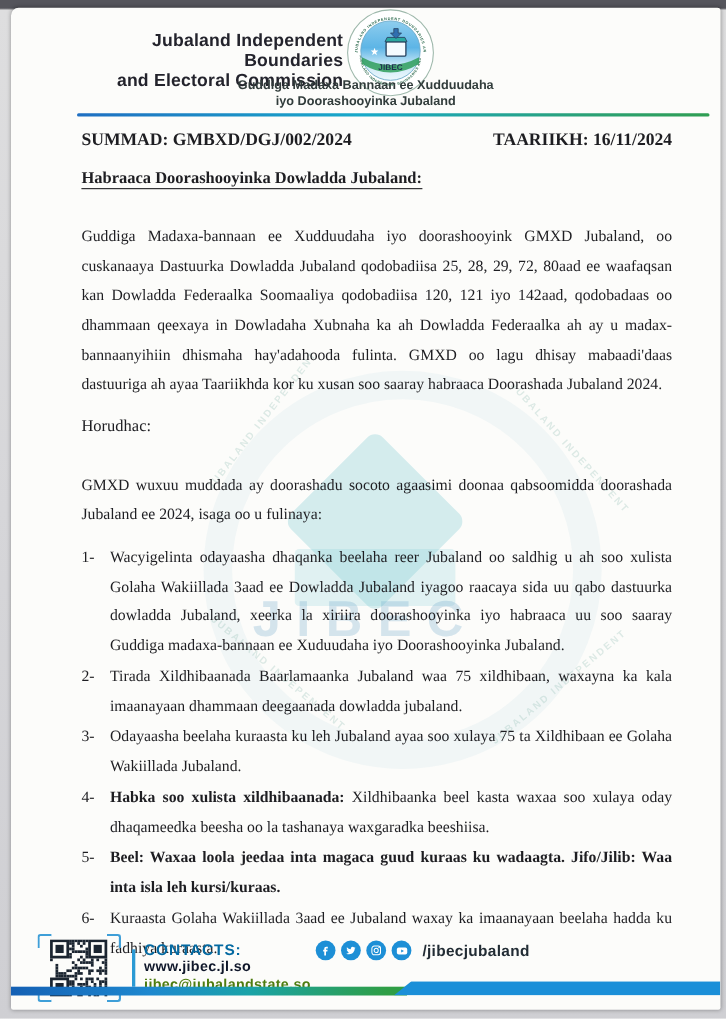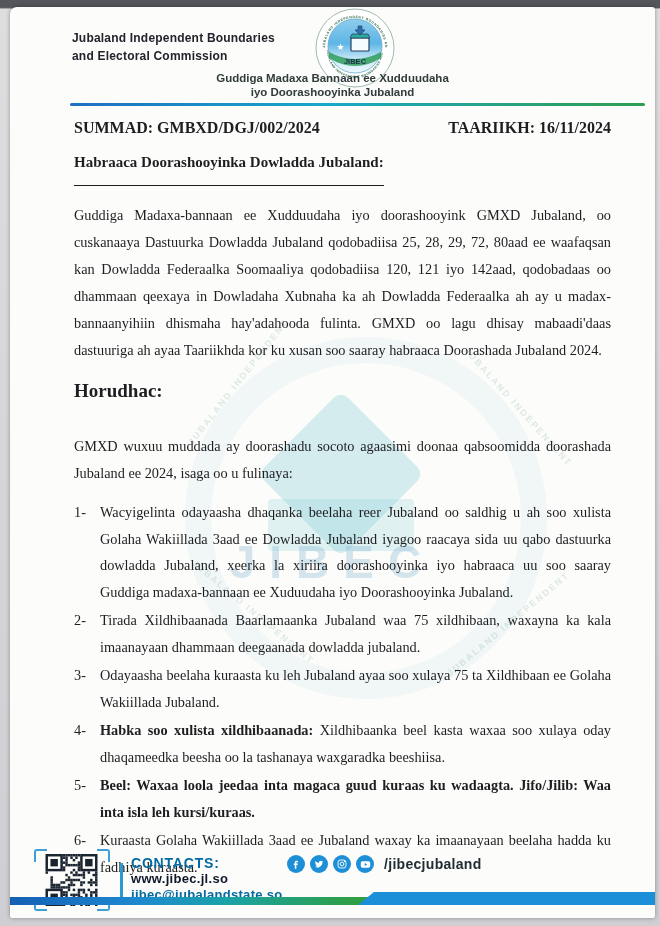--- a/index.html
+++ b/index.html
@@ -9,22 +9,22 @@
     font-family:"Liberation Sans",sans-serif;
   }
   .paper{
     position:absolute;left:10px;top:7px;right:5px;bottom:8px;
     background:#fcfcfa;border-radius:7px 3px 2px 2px;
     box-shadow:0 0 4px rgba(0,0,0,.35);
     overflow:hidden;
   }
   
   .org-en{
-    position:absolute;left:62px;top:22px;width:240px;text-align:left;
-    font-weight:bold;font-size:12px;line-height:18px;color:#23232c;letter-spacing:.2px;
+    position:absolute;left:62px;top:22px;width:240px;text-align:right;
+    font-weight:bold;font-size:16px;line-height:18px;color:#23232c;letter-spacing:.2px;
   }
   .org-ar{
     position:absolute;left:418px;top:16px;width:222px;text-align:center;direction:rtl;
     font-family:"DejaVu Sans",sans-serif;font-weight:bold;font-size:14.5px;line-height:21px;color:#1f2730;
   }
   .logo{position:absolute;left:305px;top:1px;width:80px;height:80px;}
   .subtitle{
     position:absolute;left:0;right:0;top:64px;text-align:center;
     font-weight:bold;font-size:11.5px;line-height:14px;color:#313c3b;
   }
@@ -33,23 +33,23 @@
     background:linear-gradient(90deg,#1f6fc2 0%,#18a9c9 45%,#2aa177 80%,#2f9e52 100%);
     border-radius:2px;
   }
   
   .content{
     position:absolute;left:64px;right:44px;top:112px;
     font-family:"Liberation Serif","DejaVu Serif",serif;color:#1e1e22;
   }
   .meta-row{display:flex;justify-content:space-between;font-weight:bold;font-size:16px;}
   .doc-title{margin-top:17px;font-weight:bold;font-size:15px;}
-  .doc-title span{border-bottom:1.5px solid #1e1e22;padding-bottom:15px;}
+  .doc-title span{border-bottom:1.5px solid #1e1e22;padding-bottom:1px;}
   .para{margin-top:31px;font-size:14.3px;line-height:27px;text-align:justify;}
-  .sec-head{margin-top:16px;font-weight:bold;font-size:19px;}
+  .sec-head{margin-top:16px;font-weight:normal;font-size:15px;}
   .list{margin-top:12px;}
   .li{display:flex;font-size:14.3px;line-height:26.5px;margin-bottom:2px;}
   .li .num{flex:none;width:26px;}
   .li .btxt{text-align:justify;flex:1;}
   .li .lead{font-weight:bold;}
   
   .wm{position:absolute;left:0;top:0;right:0;bottom:0;pointer-events:none;}
   .wm-ring{
     position:absolute;left:175px;top:330px;width:310px;height:310px;border-radius:50%;
     border:26px solid rgba(150,200,215,.10);
@@ -75,21 +75,21 @@
   .qr{position:absolute;left:24px;top:842px;width:76px;height:62px;}
   .qr .corner{position:absolute;width:11px;height:11px;border:2.5px solid #3f9fd8;}
   .qr .c-tl{left:0;top:0;border-right:none;border-bottom:none;border-radius:3px 0 0 0;}
   .qr .c-tr{right:0;top:0;border-left:none;border-bottom:none;border-radius:0 3px 0 0;}
   .qr .c-bl{left:0;bottom:0;border-right:none;border-top:none;border-radius:0 0 0 3px;}
   .qr .c-br{right:0;bottom:0;border-left:none;border-top:none;border-radius:0 0 3px 0;}
   .qr svg{position:absolute;left:10px;top:5px;}
   .f-divider{position:absolute;left:110px;top:856px;width:2.5px;height:34px;background:#2b9ad4;}
   .f-contacts{position:absolute;left:121px;top:848px;font-size:14px;font-weight:bold;color:#0369a1;letter-spacing:.8px;}
   .f-web{position:absolute;left:121px;top:864px;font-size:13px;font-weight:bold;color:#0f172a;letter-spacing:.3px;}
-  .f-mail{position:absolute;left:121px;top:880px;font-size:13px;font-weight:bold;color:#0369a1;letter-spacing:.3px;}
+  .f-mail{position:absolute;left:121px;top:880px;font-size:13px;font-weight:bold;color:#4d7c0f;letter-spacing:.3px;}
   .f-social{position:absolute;left:232px;top:848px;display:flex;align-items:center;gap:5px;padding-left:45px;}
   .s-icon{width:18px;height:18px;border-radius:50%;background:#1d8fd6;display:flex;align-items:center;justify-content:center;flex:none;}
   .s-icon svg{display:block;}
   .f-handle{font-size:14px;font-weight:bold;color:#222c34;margin-left:5px;letter-spacing:.3px;}
   .bar-left{
     position:absolute;left:0;top:890px;width:360px;height:8px;
     background:linear-gradient(90deg,#1460b4 0%,#1e88cf 35%,#1aa3a8 60%,#2f9e45 95%);
   }
   .bar-right{
     position:absolute;left:348px;right:0;top:885px;height:13px;background:#1b8fd8;

